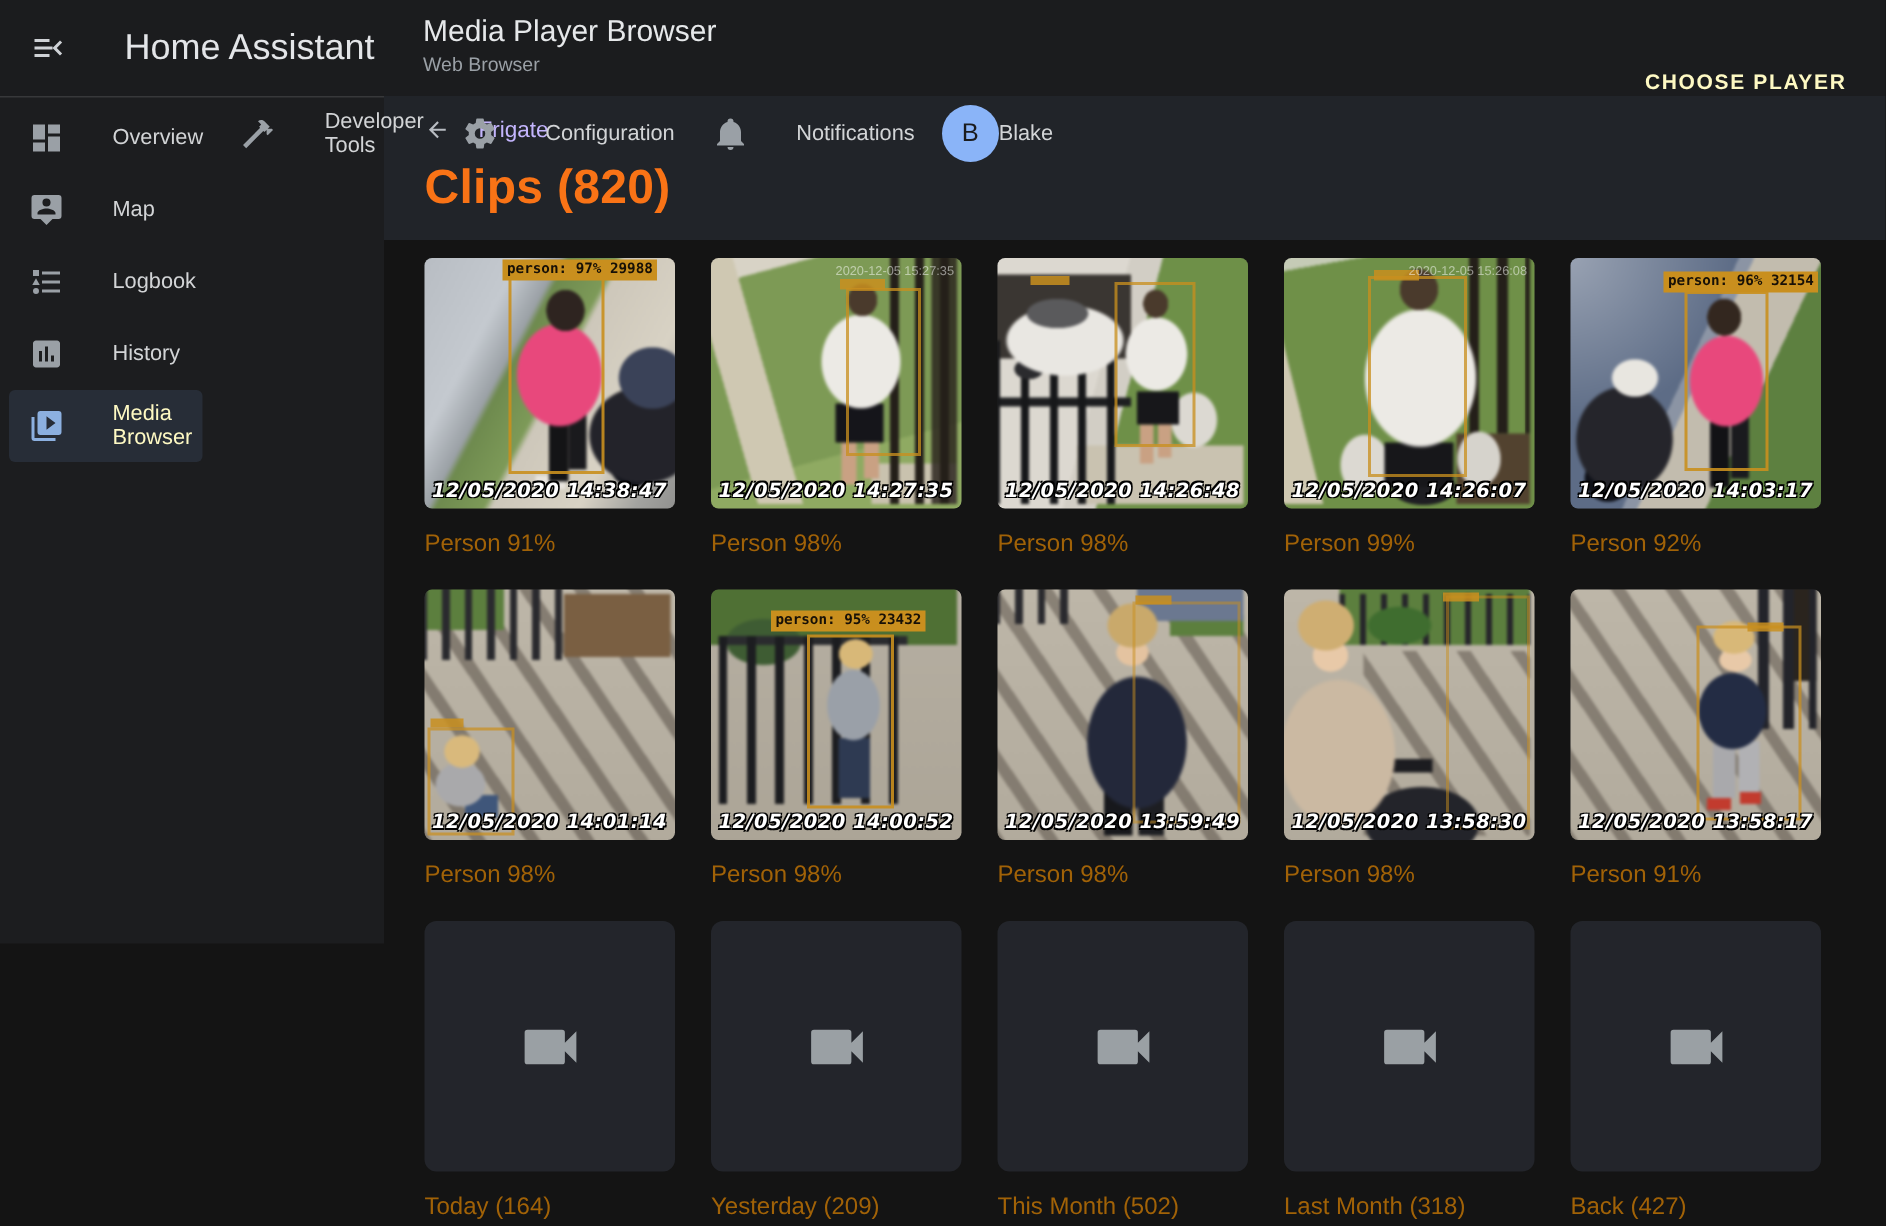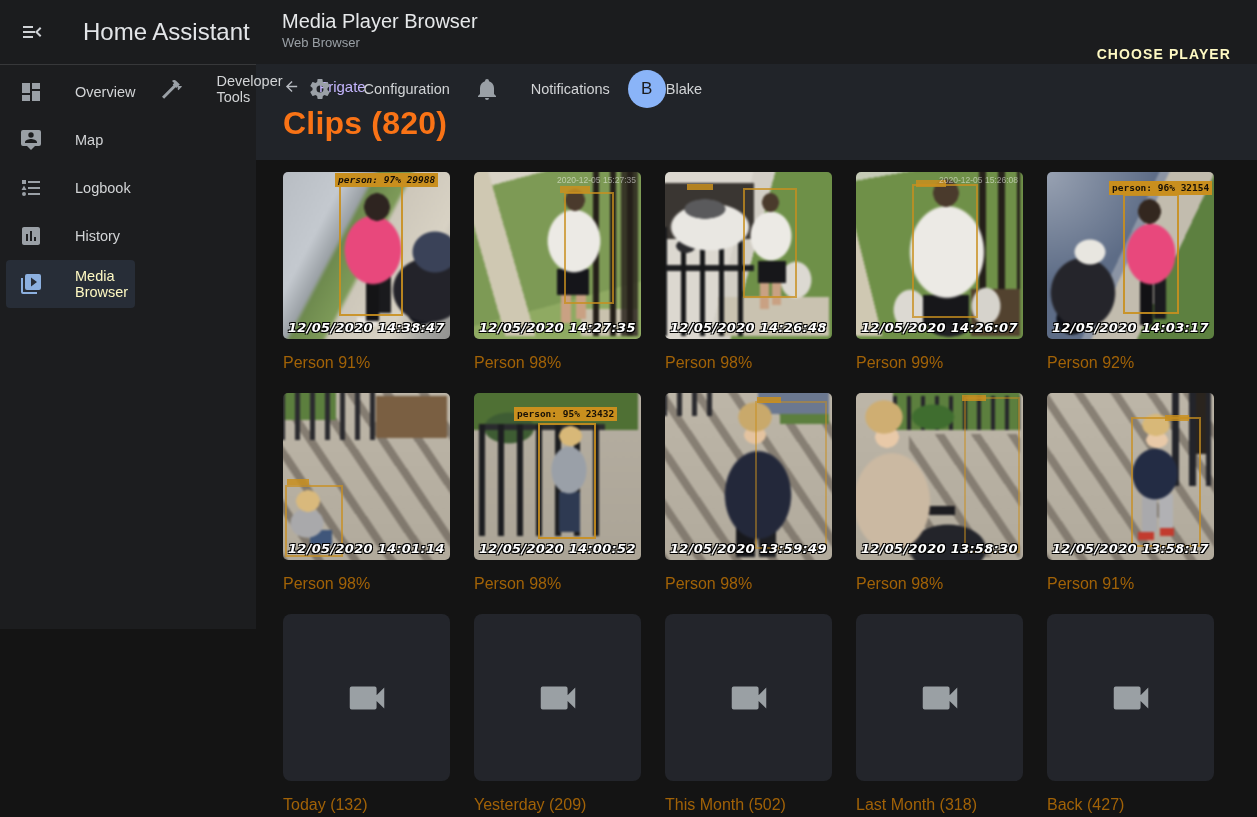--- a/index.html
+++ b/index.html
@@ -65,21 +65,21 @@
   .b1{left:56px;top:12px;width:64px;height:132px;}
   .b2{left:90px;top:20px;width:50px;height:112px;opacity:.85;}
   .b3{left:78px;top:16px;width:54px;height:110px;opacity:.85;}
   .b4{left:56px;top:12px;width:66px;height:134px;opacity:.85;}
   .b5{left:76px;top:22px;width:56px;height:120px;}
   .b6{left:2px;top:92px;width:58px;height:72px;opacity:.8;}
   .b7{left:64px;top:30px;width:58px;height:116px;}
   .b8{left:90px;top:8px;width:72px;height:148px;opacity:.55;}
   .b9{left:108px;top:4px;width:56px;height:156px;opacity:.55;}
   .b10{left:84px;top:24px;width:70px;height:130px;opacity:.8;}
-  .bl1{left:52px;top:1px;font-style:italic;}  .bl5{left:62px;top:9px;}  .bl7{left:40px;top:14px;}
+  .bl1{left:52px;top:1px;}  .bl5{left:62px;top:9px;}  .bl7{left:40px;top:14px;}
   .c2{left:86px;top:14px;width:30px;height:7px;} .c3{left:22px;top:12px;width:26px;height:6px;}
   .c4{left:60px;top:8px;width:30px;height:7px;}  .c6{left:4px;top:86px;width:22px;height:6px;}
   .c8{left:92px;top:4px;width:24px;height:6px;}  .c9{left:106px;top:2px;width:24px;height:6px;}
   .c10{left:118px;top:22px;width:24px;height:6px;}
 
   
   .s1{background:
     radial-gradient(closest-side,#2e2420 97%,transparent) 84px 24px/26px 28px no-repeat,
     radial-gradient(closest-side,#e8487c 95%,transparent) 64px 46px/58px 70px no-repeat,
     linear-gradient(#141416,#141416) 86px 108px/13px 44px no-repeat,
@@ -388,21 +388,21 @@
         </div>
         <div class="cap">Person 91%</div>
       </div>
 
       <div class="cell">
         <div class="folder-thumb">
           <svg viewBox="0 0 24 24" fill="currentColor">
               <path d="M17,10.5V7A1,1 0 0,0 16,6H4A1,1 0 0,0 3,7V17A1,1 0 0,0 4,18H16A1,1 0 0,0 17,17V13.5L21,17.5V6.5L17,10.5Z"></path>
             </svg>
         </div>
-        <div class="cap">Today (132)</div>
+        <div class="cap">Today (164)</div>
       </div>
 
       <div class="cell">
         <div class="folder-thumb">
           <svg viewBox="0 0 24 24" fill="currentColor">
               <path d="M17,10.5V7A1,1 0 0,0 16,6H4A1,1 0 0,0 3,7V17A1,1 0 0,0 4,18H16A1,1 0 0,0 17,17V13.5L21,17.5V6.5L17,10.5Z"></path>
             </svg>
         </div>
         <div class="cap">Yesterday (209)</div>
       </div>

